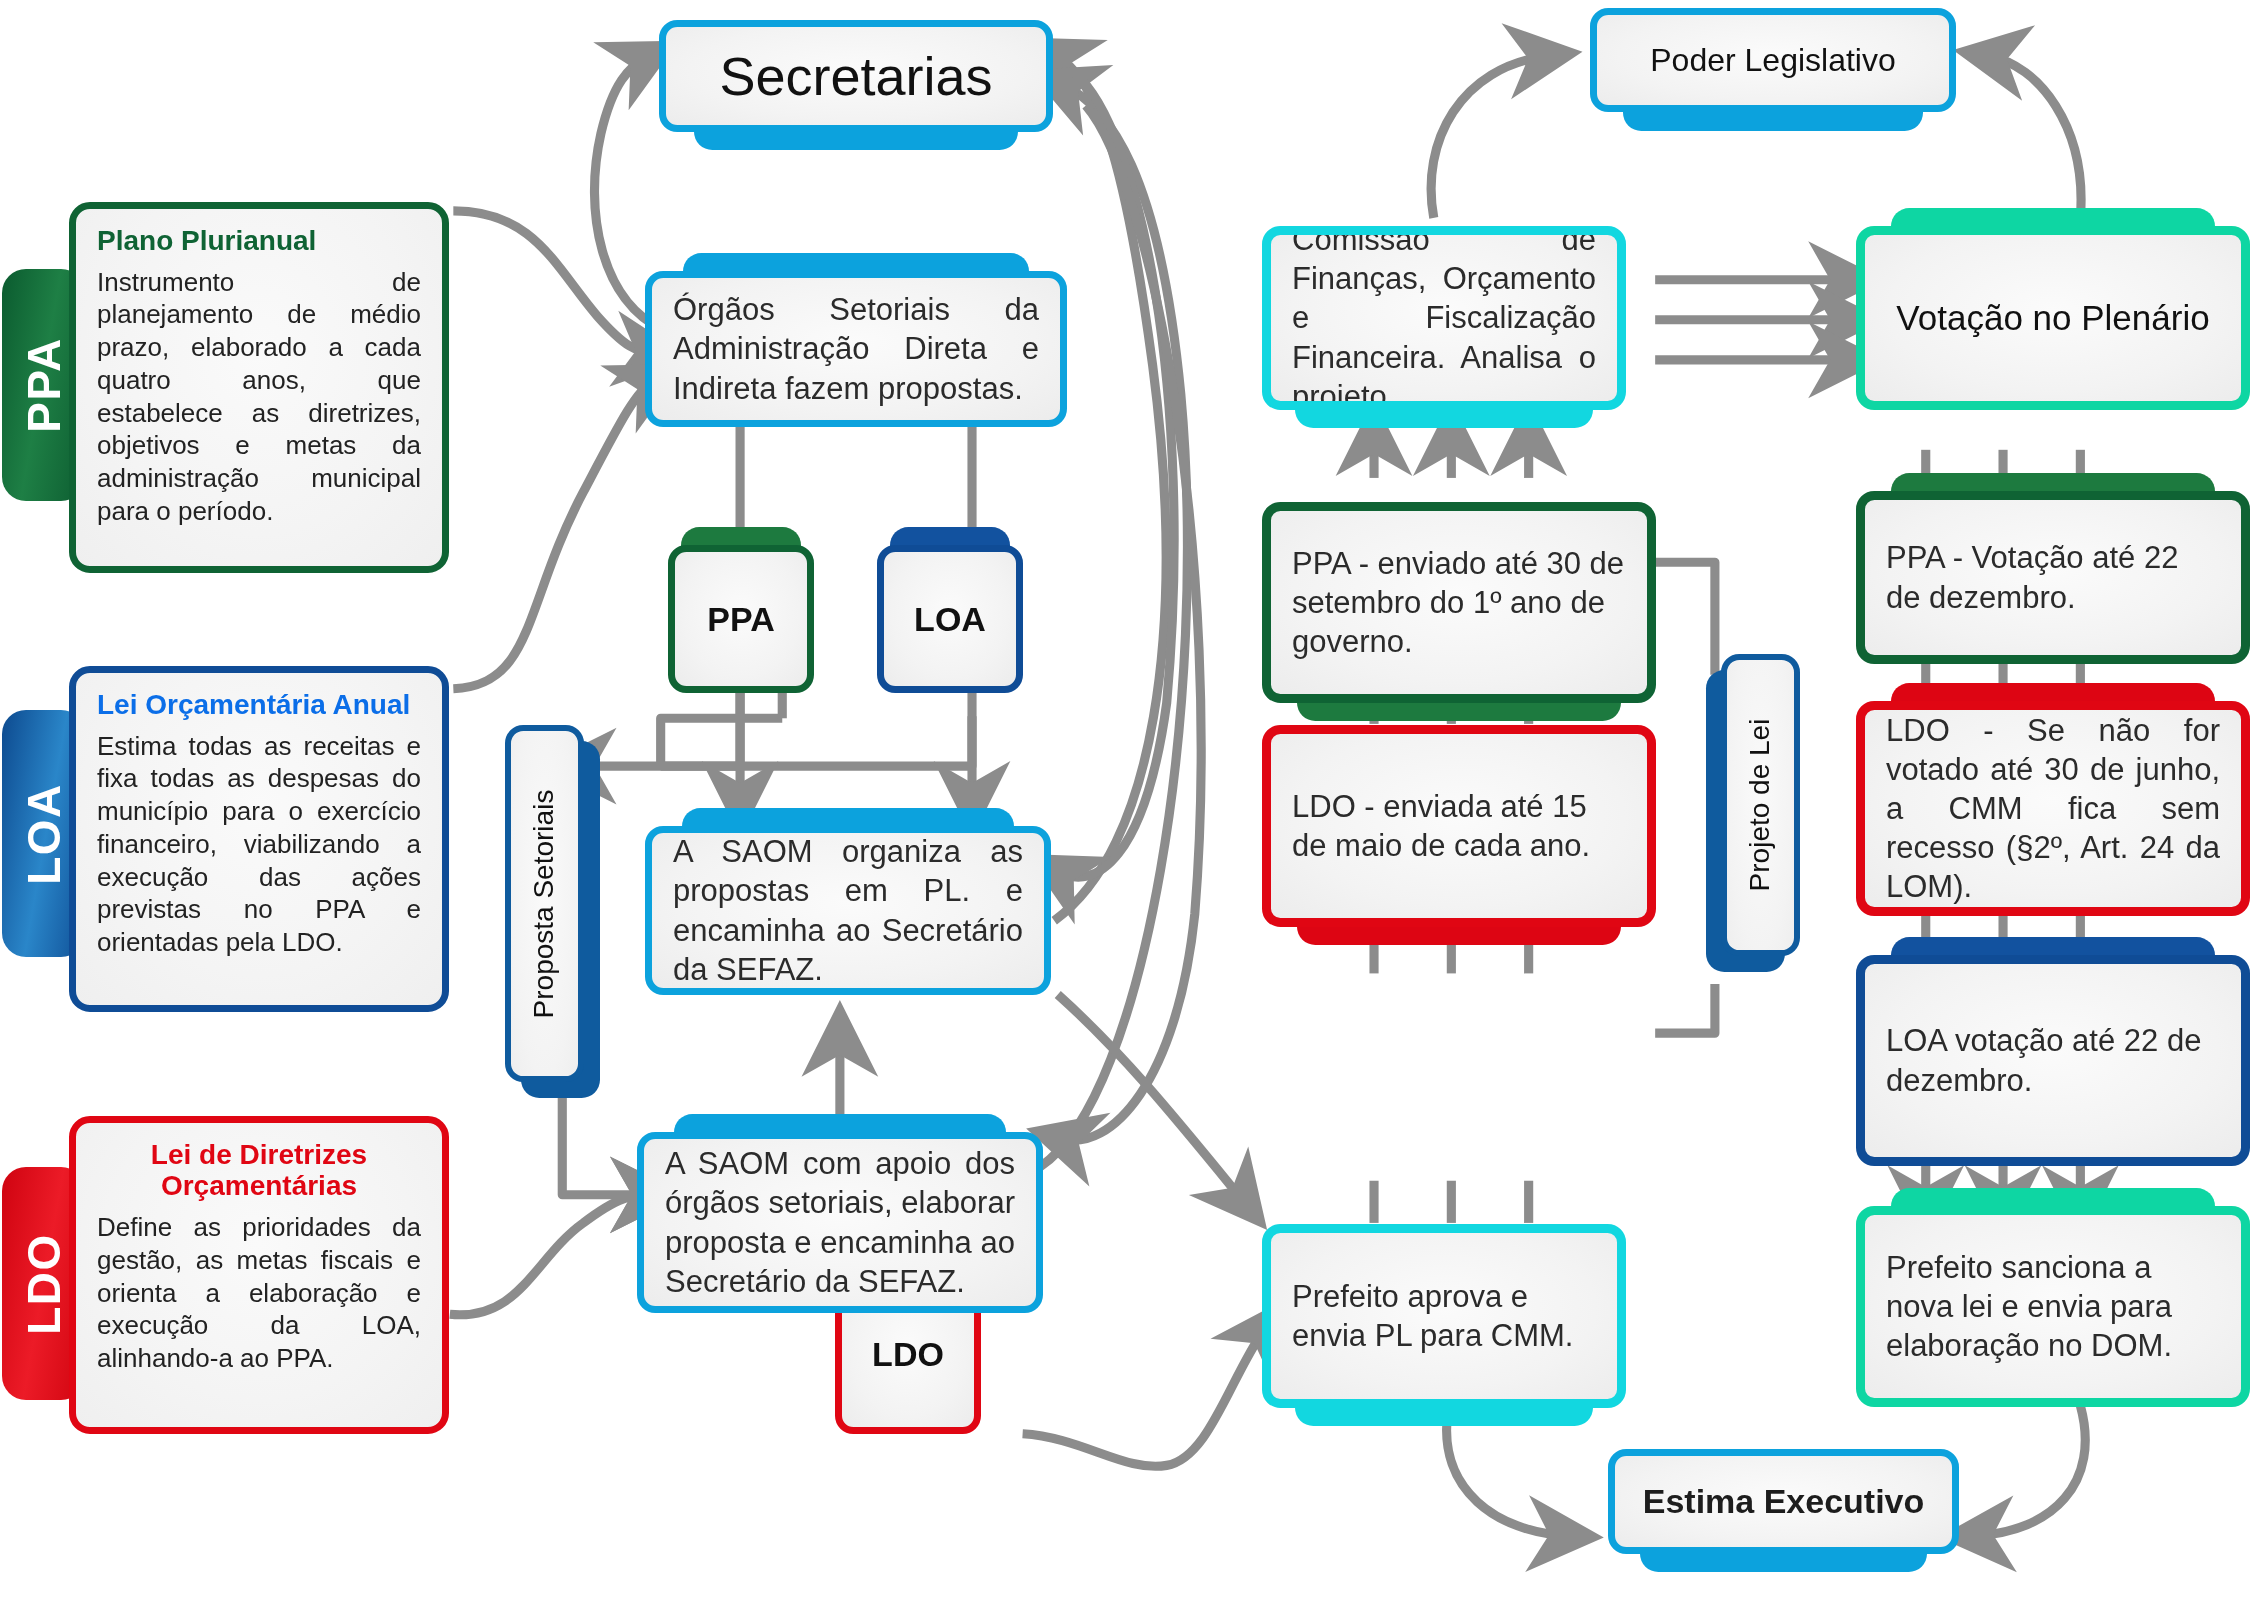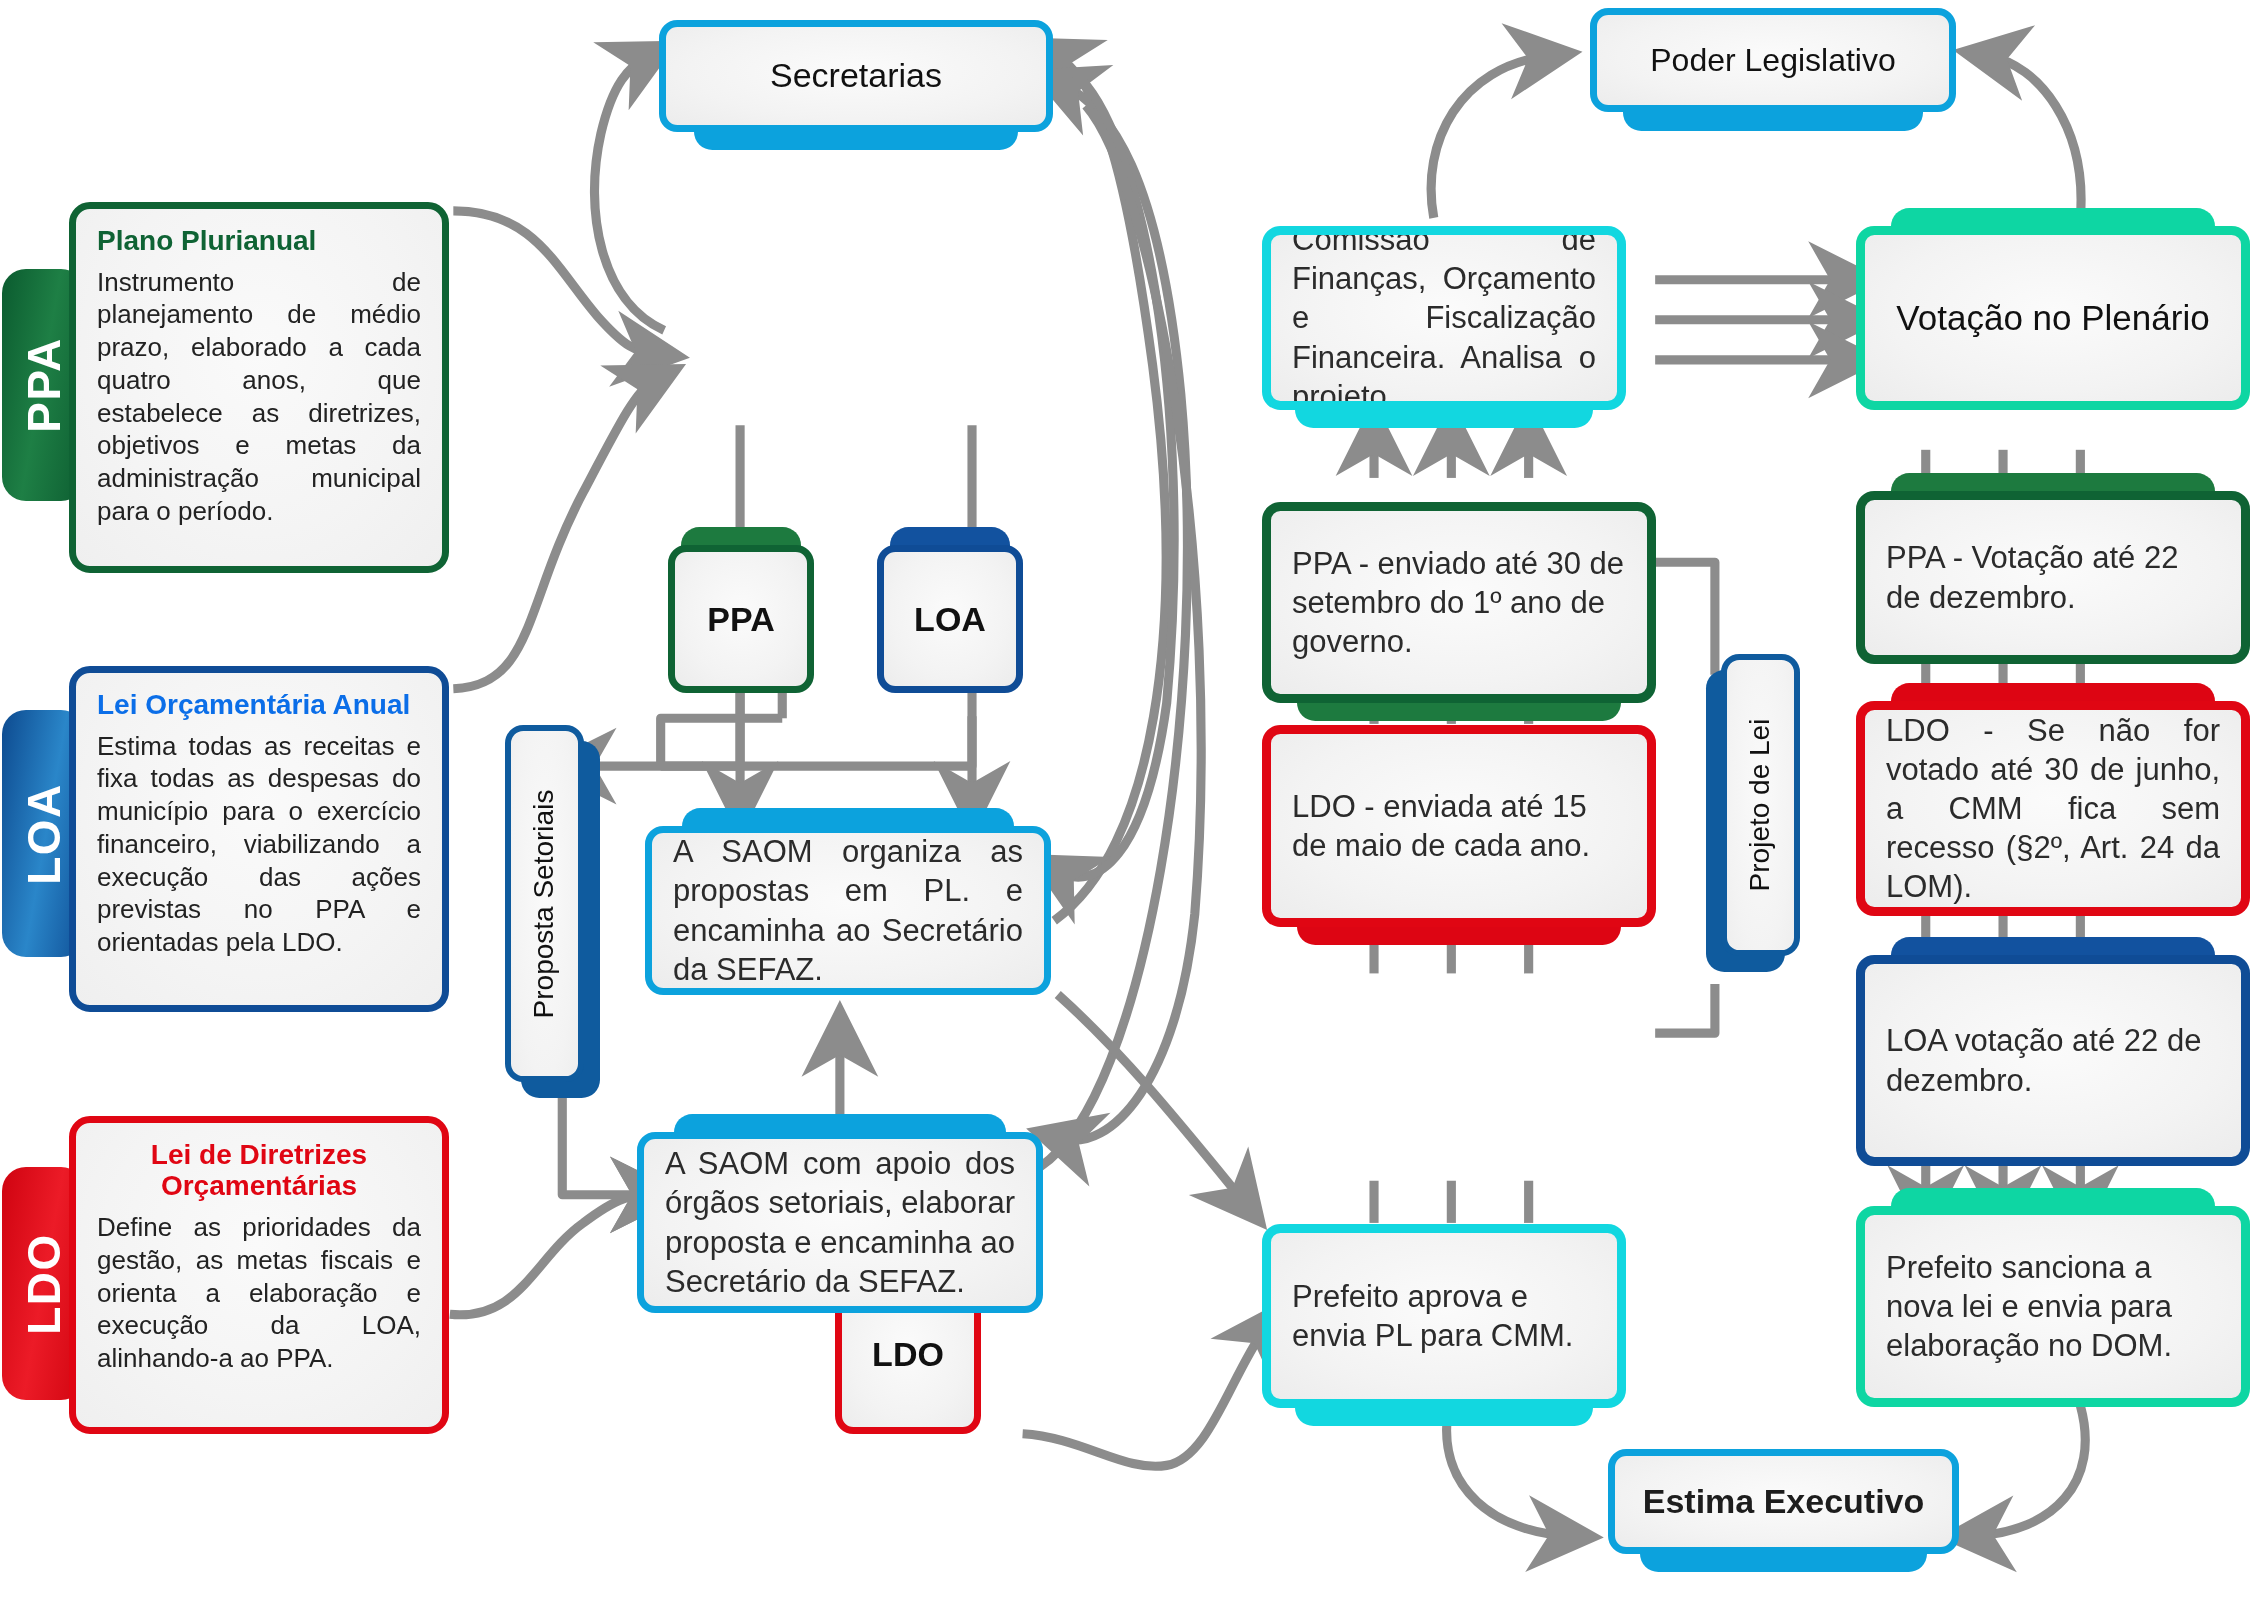--- a/index.html
+++ b/index.html
@@ -54,21 +54,21 @@
 
   
   .vbox{position:absolute;z-index:11;}
   .vbox .shadow{position:absolute;width:100%;height:100%;border-radius:18.3px;z-index:1;}
   .vbox .body{position:absolute;left:0;top:0;width:100%;height:100%;box-sizing:border-box;
       border:6.3px solid #0f5b9e;border-radius:18.3px;
       background:radial-gradient(ellipse at 50% 45%,#fafafa 0%,#f3f3f3 70%,#eeeeee 100%);
       z-index:2;display:flex;align-items:center;justify-content:center;}
   .vbox .body span{transform:rotate(-90deg);white-space:nowrap;font-size:28px;color:#111;}
   .t40{font-size:31px;line-height:1.26;color:#2b2b2b;}
-  .t52{font-size:34px;color:#111;}
+  .t52{font-size:54px;color:#111;}
   .t46b{font-size:34px;font-weight:bold;color:#111;}
   .t44b{font-size:31px;font-weight:bold;color:#1d1d1d;}
 </style>
 </head>
 <body>
 
 <div id="stage">
 
   <svg id="wires" viewBox="0 0 3217 2305">
     <defs>
@@ -194,20 +194,26 @@
     </div>
   </div>
 
   <div class="node c-blue bw11 ctr" style="left:659px;top:19.7px;width:394px;height:112px;">
     <div class="tab bottom"></div>
     <div class="body">
         <div class="txt t52">Secretarias</div>
       </div>
   </div>
 
+  <div class="node c-blue bw11 just" style="left:645px;top:271px;width:422px;height:156px;">
+    <div class="tab top"></div>
+    <div class="body">
+        <div class="txt t40">Órgãos Setoriais da Administração Direta e Indireta fazem propostas.</div>
+      </div>
+  </div>
 
   <div class="node c-green bw11 ctr" style="left:668px;top:545px;width:146px;height:148px;">
     <div class="tab top"></div>
     <div class="body">
         <div class="txt t46b">PPA</div>
       </div>
   </div>
 
   <div class="node c-navy bw11 ctr" style="left:877px;top:545px;width:146px;height:148px;">
     <div class="tab top"></div>

